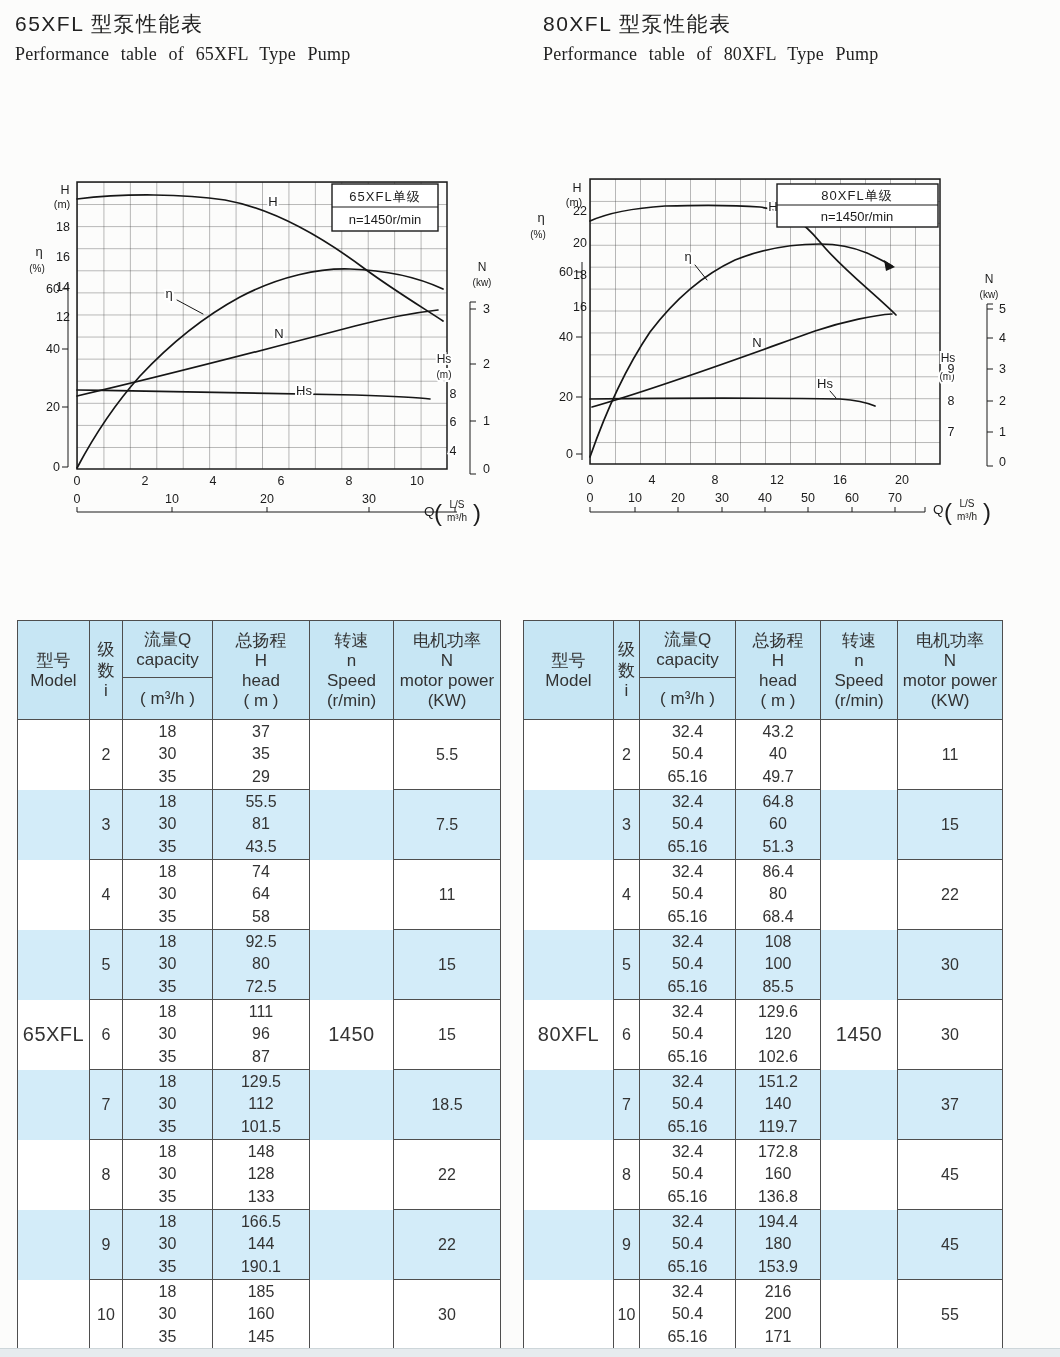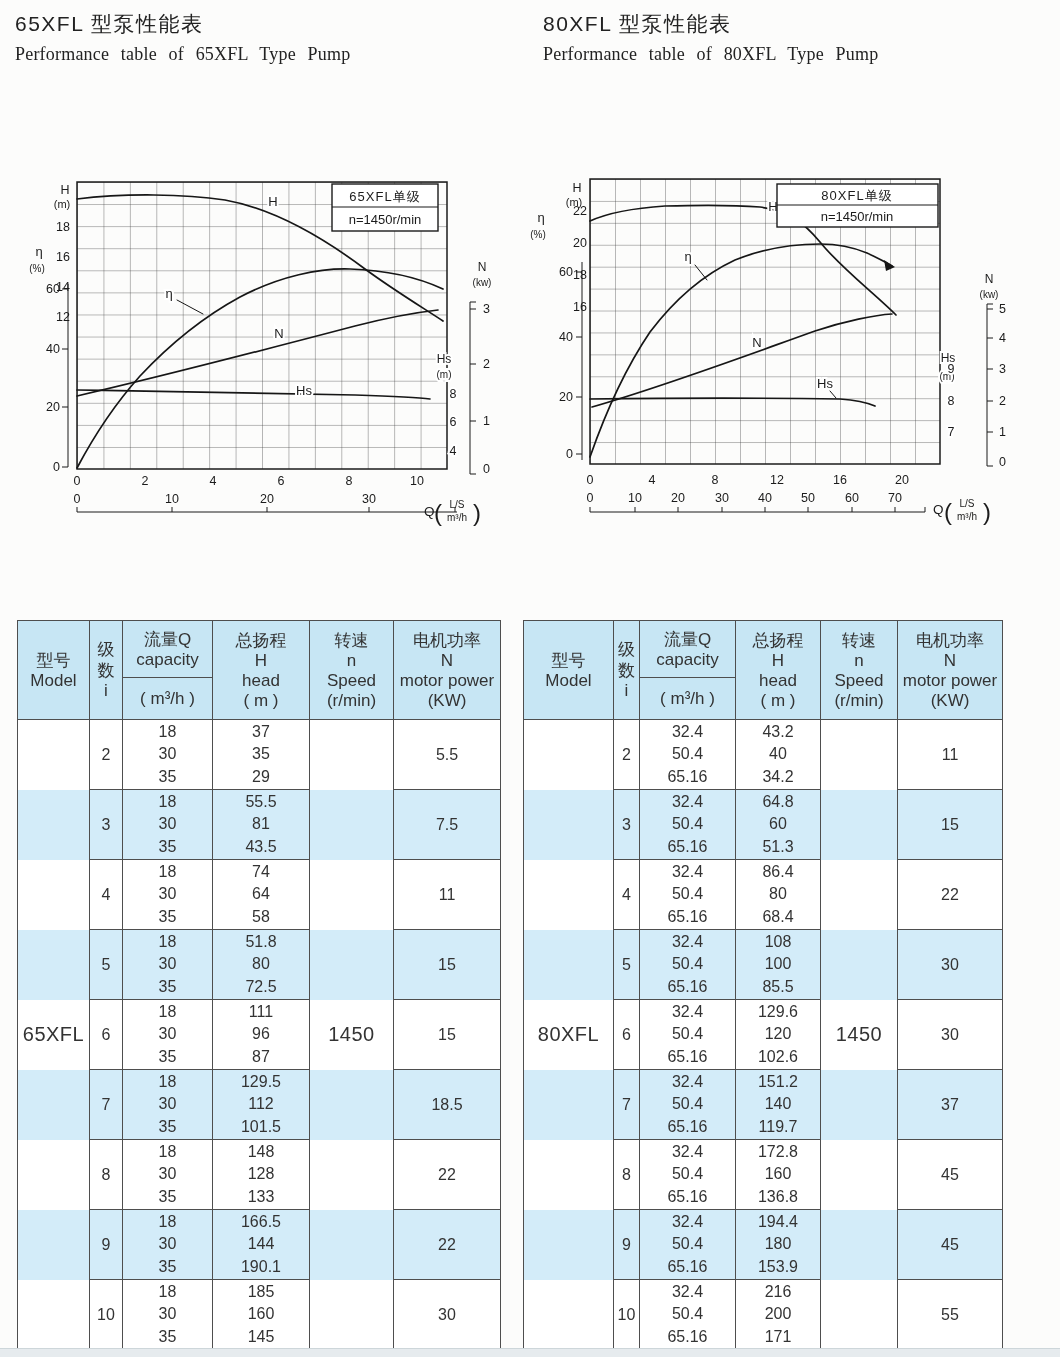--- a/index.html
+++ b/index.html
@@ -230,21 +230,21 @@
               <td>11</td>
             </tr>
             <tr class="stripe">
               <td>5</td>
               <td>
                 <div class="ln">18</div>
                 <div class="ln">30</div>
                 <div class="ln">35</div>
               </td>
               <td>
-                <div class="ln">51.8</div>
+                <div class="ln">92.5</div>
                 <div class="ln">80</div>
                 <div class="ln">72.5</div>
               </td>
               <td>15</td>
             </tr>
             <tr>
               <td>6</td>
               <td>
                 <div class="ln">18</div>
                 <div class="ln">30</div>
@@ -472,21 +472,21 @@
               <td class="span-cell" rowspan="9">80XFL</td>
               <td>2</td>
               <td>
                 <div class="ln">32.4</div>
                 <div class="ln">50.4</div>
                 <div class="ln">65.16</div>
               </td>
               <td>
                 <div class="ln">43.2</div>
                 <div class="ln">40</div>
-                <div class="ln">34.2</div>
+                <div class="ln">49.7</div>
               </td>
               <td class="span-cell" rowspan="9">1450</td>
               <td>11</td>
             </tr>
             <tr class="stripe">
               <td>3</td>
               <td>
                 <div class="ln">32.4</div>
                 <div class="ln">50.4</div>
                 <div class="ln">65.16</div>

